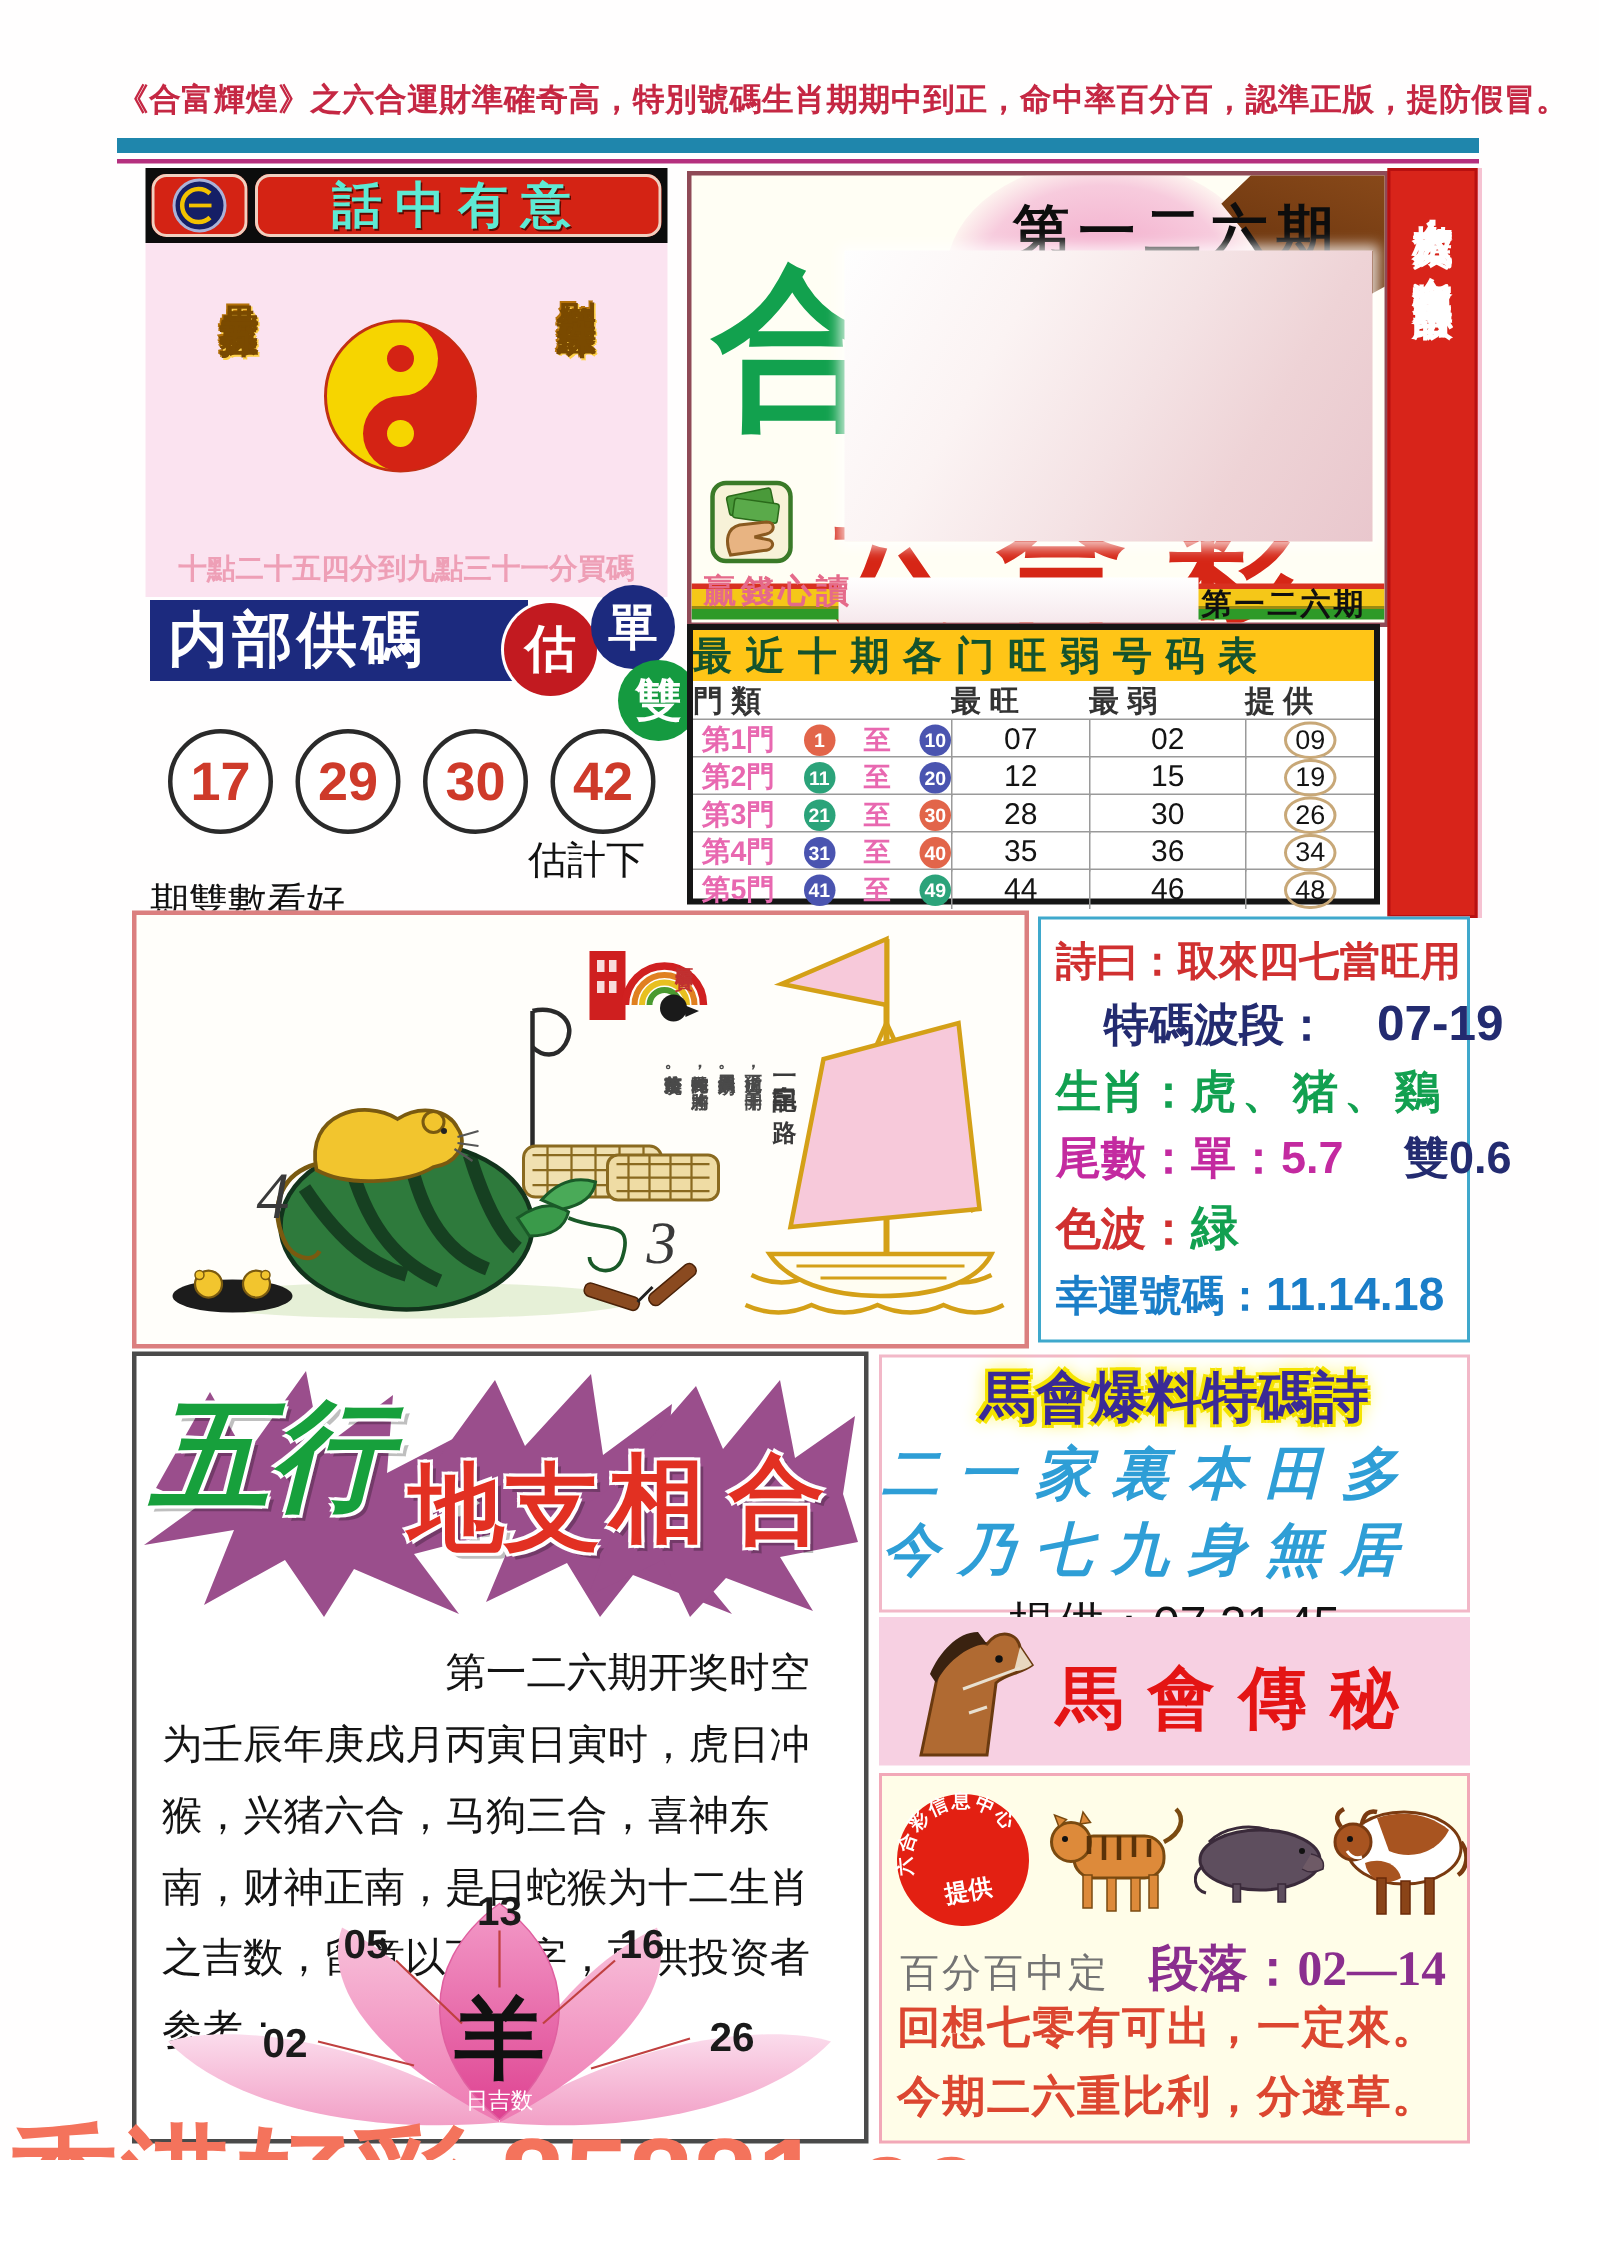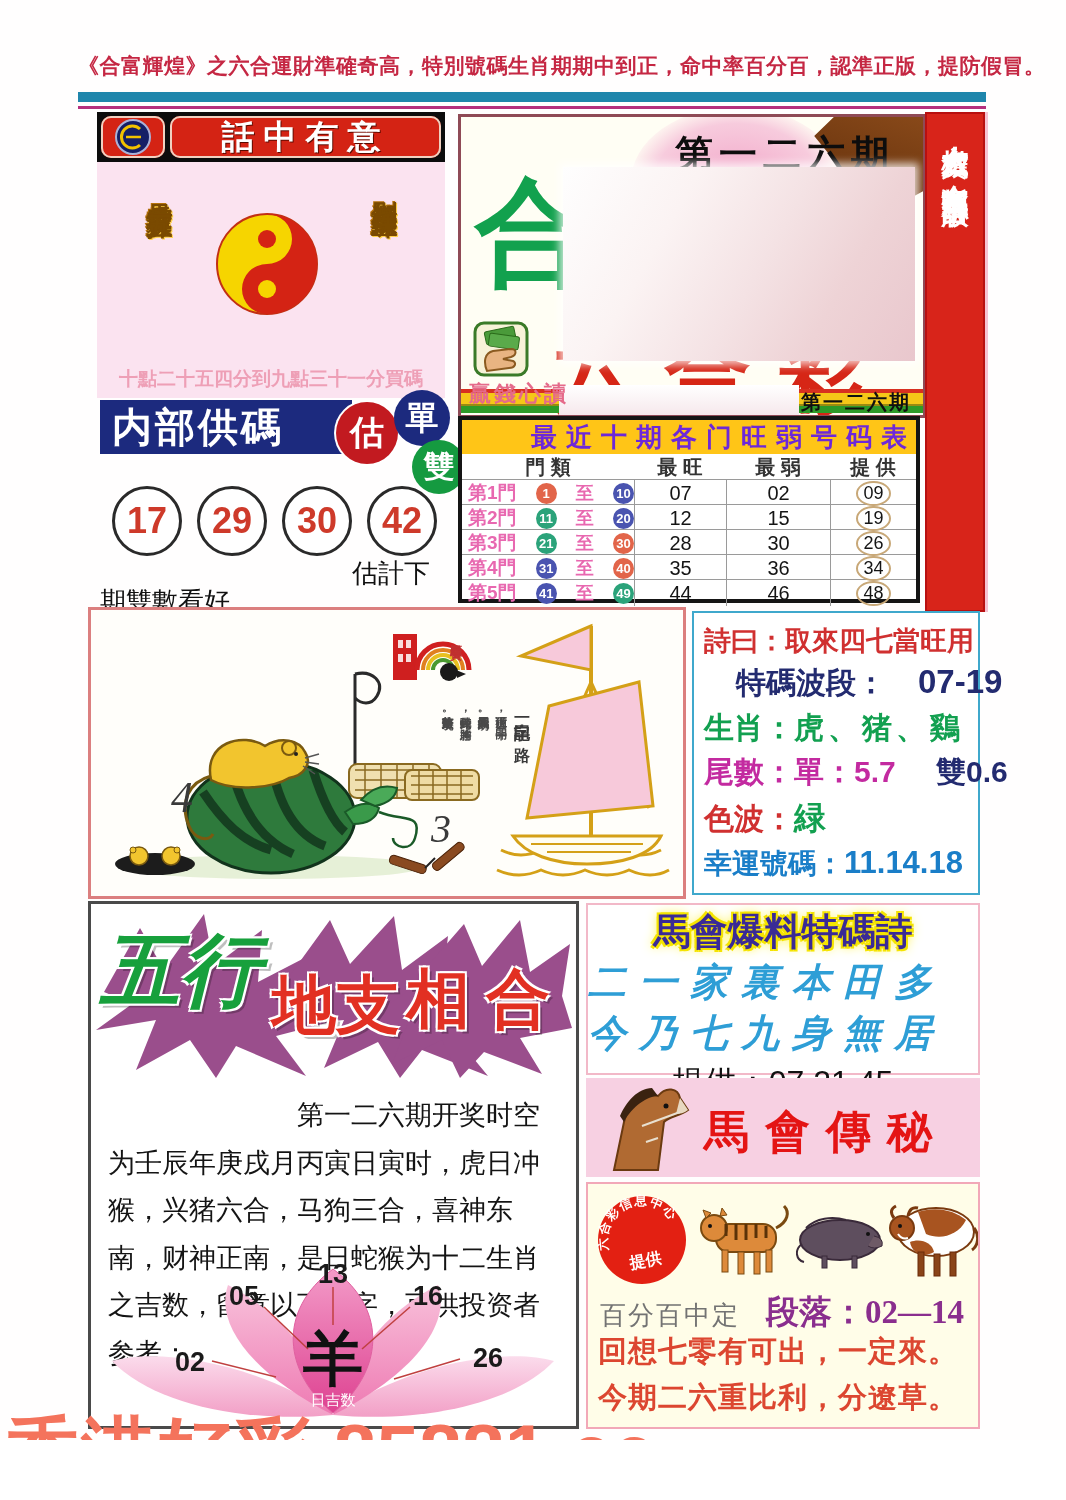--- a/index.html
+++ b/index.html
@@ -10,21 +10,21 @@
   
   .masthead{left:78px;top:52px;width:912px;font-size:21px;font-weight:bold;color:#C52743;letter-spacing:.5px;white-space:nowrap;}
   .bar-blue{left:78px;top:92px;width:908px;height:10px;background:#1F86AC;border-bottom:2px solid #fff;}
   .bar-magenta{left:78px;top:106px;width:908px;height:3px;background:#B5307E;}
 
   
   .huayou{left:97px;top:112px;width:348px;height:286px;}
   .huayou-banner{display:flex;gap:5px;background:#0c0c0c;padding:4px;height:50px;box-sizing:border-box;}
   .seg{background:#D42314;border-radius:10px;box-shadow:inset 0 0 0 2px #f0d0c0;}
   .seg-logo{width:64px;display:flex;align-items:center;justify-content:center;}
-  .seg-title{flex:1;display:flex;align-items:center;justify-content:center;color:#ffffff;font-size:33px;font-weight:bold;letter-spacing:9px;text-shadow:1px 1px 0 #5a0a00;}
+  .seg-title{flex:1;display:flex;align-items:center;justify-content:center;color:#5eead4;font-size:33px;font-weight:bold;letter-spacing:9px;text-shadow:1px 1px 0 #5a0a00;}
   .huayou-body{position:relative;height:236px;background:#FBE3F0;}
   .vtext{position:absolute;writing-mode:vertical-rl;font-weight:bold;font-size:26px;letter-spacing:2px;color:#7A4A00;text-shadow:1px 1px 0 #FFD24A,-1px -1px 0 #b5720a;}
   .vt-left{left:46px;top:20px;}
   .vt-right{right:42px;top:18px;}
   .yy{left:116px;top:48px;}
   .huayou-bottom{left:0;right:0;bottom:6px;text-align:center;font-size:19px;color:#EE9FB6;font-weight:bold;}
 
   
   .neibu-banner{left:100px;top:400px;width:252px;height:54px;background:#1C2A7E;color:#fff;font-size:40px;font-weight:bold;letter-spacing:3px;line-height:54px;padding-left:12px;box-sizing:border-box;}
   .round{border-radius:50%;display:flex;align-items:center;justify-content:center;color:#fff;font-weight:bold;}
@@ -42,24 +42,24 @@
   .green-he{left:14px;top:58px;font-size:115px;line-height:1;font-weight:bold;color:#12A14E;}
   .brand{left:92px;top:198px;font-size:86px;font-weight:bold;color:#D62616;letter-spacing:26px;white-space:nowrap;}
   .blur-main{left:102px;top:50px;width:352px;height:194px;background:linear-gradient(120deg,#FEFEFE 0%,#FBF3F3 30%,#F4E2E4 55%,#EED3D6 75%,#E9C7CD 100%);box-shadow:0 0 8px 4px rgba(255,255,255,.75);}
   .strip{left:0;right:0;bottom:2px;height:24px;background:linear-gradient(#D83020 0 4px,#F5C718 4px 15px,#9a8a12 15px 17px,#2E9A28 17px 24px);}
   .strip-label{right:12px;top:0;font-size:20px;font-weight:bold;color:#101010;letter-spacing:2px;}
   .strip-cover{left:98px;bottom:0;width:240px;height:30px;background:linear-gradient(#ffffff,#F6E8EC);}
   .reader{left:8px;bottom:6px;font-size:22px;font-weight:bold;color:#E56A8A;letter-spacing:3px;}
 
   
   .wtable{left:458px;top:416px;width:462px;height:187px;border:4px solid #151515;background:#fff;box-sizing:border-box;}
-  .wtitle{height:34px;background:#FFC517;color:#6d28d9;font-size:26px;font-weight:bold;letter-spacing:9px;text-align:right;line-height:34px;}
+  .wtitle{height:34px;background:#FFC517;color:#14532d;font-size:26px;font-weight:bold;letter-spacing:9px;text-align:left;line-height:34px;}
   .whead,.wrow{display:grid;grid-template-columns:172px 92px 104px 86px;align-items:center;}
   .whead{height:25px;font-size:20px;font-weight:bold;color:#333;}
-  .whead div{text-align:center;}
+  .whead div{}
   .wrow{height:24px;border-top:1px solid #9a9a9a;}
   .wrow .c{text-align:center;font-size:20px;color:#141414;border-left:1px solid #9a9a9a;height:100%;display:flex;align-items:center;justify-content:center;}
   .doorcell{display:flex;align-items:center;justify-content:space-between;gap:3px;padding-left:6px;height:100%;}
   .door{color:#E868B0;font-weight:bold;font-size:19px;}
   .zhi{color:#E868B0;font-weight:bold;font-size:18px;}
   .badge{width:21px;height:21px;border-radius:50%;color:#fff;font-size:13px;font-weight:bold;display:flex;align-items:center;justify-content:center;}
   .b-red{background:#E2654A;} .b-blue{background:#4A54B0;} .b-green{background:#2BA37A;}
   .gong{border:2px solid #C8A878;border-radius:50%;padding:0 5px;font-size:18px;color:#141414;}
 
   

